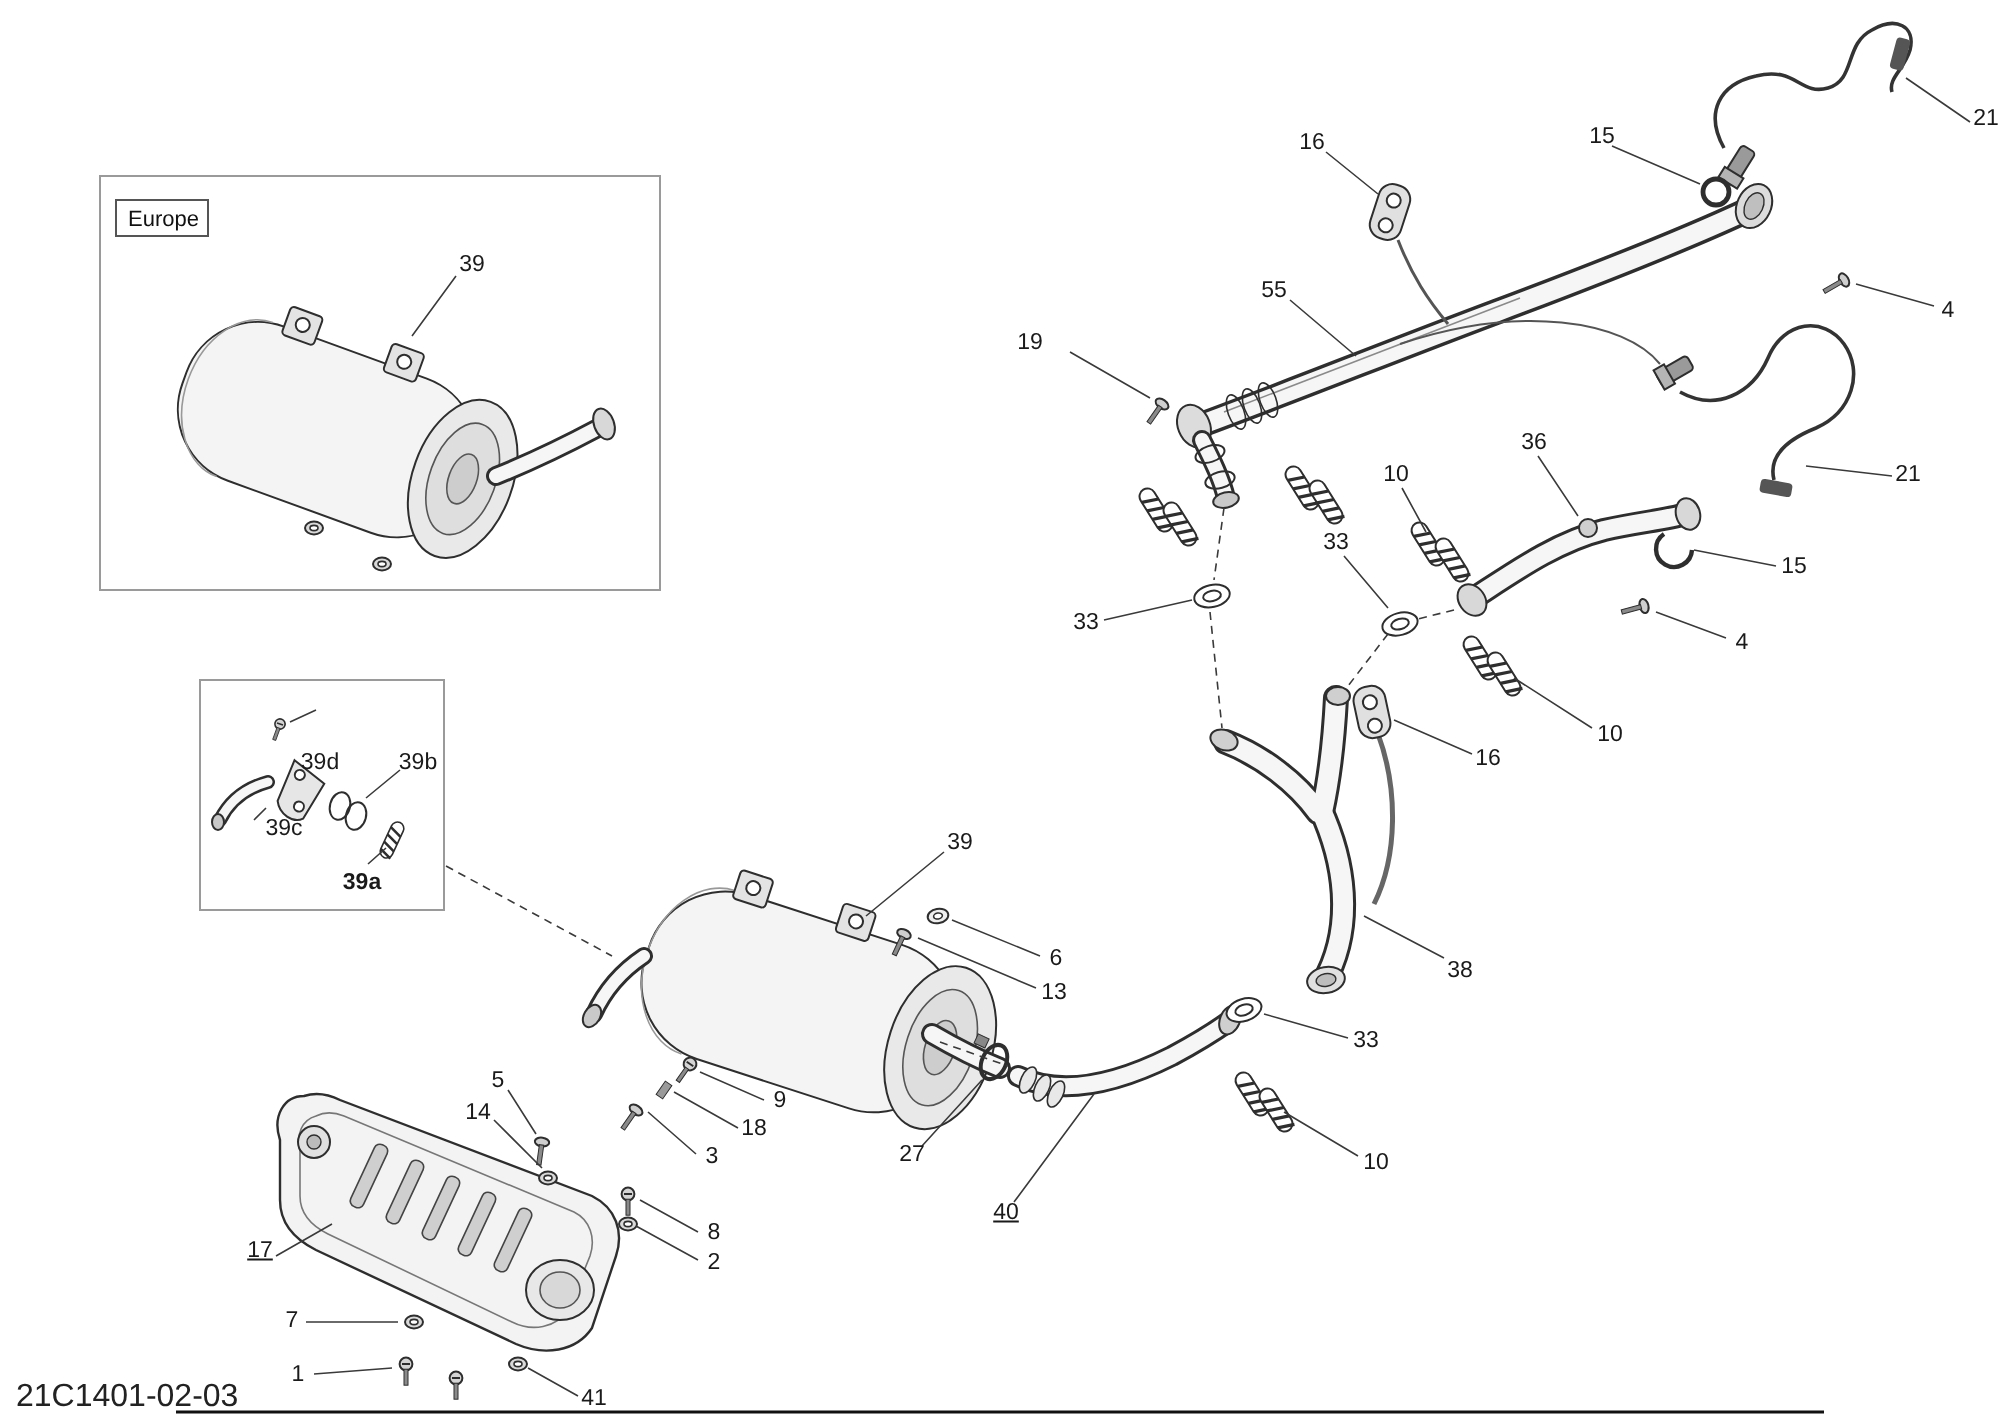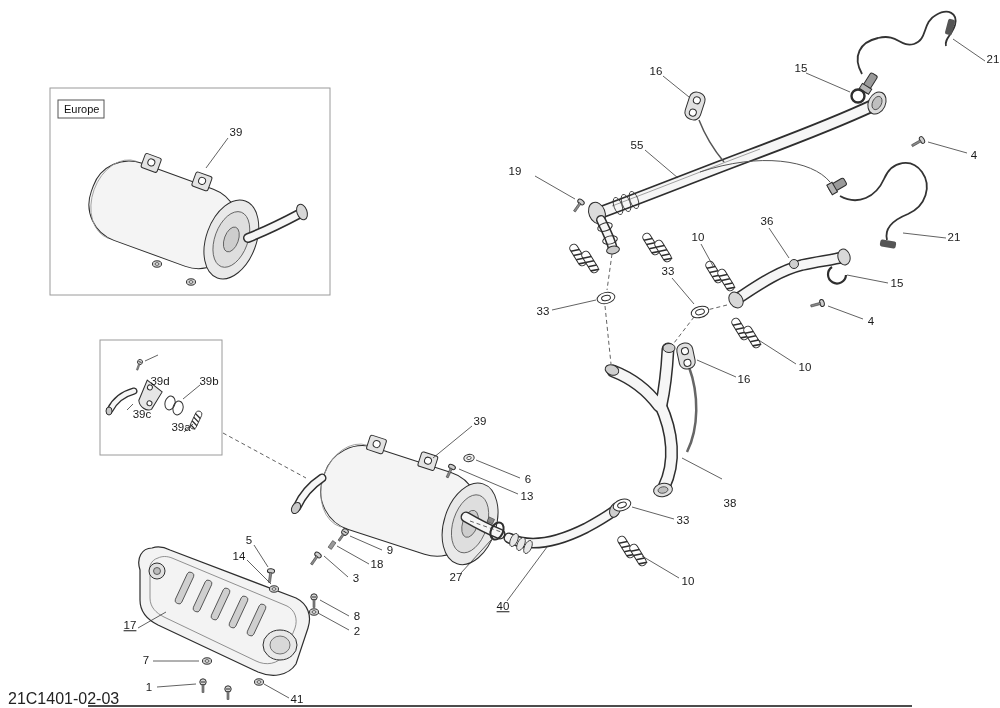--- a/index.html
+++ b/index.html
@@ -312,25 +312,25 @@
       <div class="callout" style="left: 668px; top: 272px;">33</div>
       <div class="callout" style="left: 897px; top: 284px;">15</div>
       <div class="callout" style="left: 543px; top: 312px;">33</div>
       <div class="callout" style="left: 871px; top: 322px;">4</div>
       <div class="callout" style="left: 805px; top: 368px;">10</div>
       <div class="callout" style="left: 744px; top: 380px;">16</div>
       <div class="callout" style="left: 236px; top: 133px;">39</div>
       <div class="callout" style="left: 160px; top: 350px; margin-top: 32px;">39d</div>
       <div class="callout" style="left: 209px; top: 382px;">39b</div>
       <div class="callout" style="left: 130px; top: 415px; margin-left: 12px;">39c</div>
-      <div class="callout" style="left: 181px; top: 428px;">39a</div>
+      <div class="callout" style="left: 181px; top: 442px; font-weight: bold;">39a</div>
       <div class="callout" style="left: 480px; top: 422px;">39</div>
       <div class="callout" style="left: 528px; top: 480px;">6</div>
       <div class="callout" style="left: 527px; top: 497px;">13</div>
-      <div class="callout" style="left: 730px; top: 504px;">38</div>
+      <div class="callout" style="left: 730px; top: 486px;">38</div>
       <div class="callout" style="left: 683px; top: 521px;">33</div>
       <div class="callout" style="left: 249px; top: 541px;">5</div>
       <div class="callout" style="left: 239px; top: 557px;">14</div>
       <div class="callout" style="left: 390px; top: 551px;">9</div>
       <div class="callout" style="left: 377px; top: 565px;">18</div>
       <div class="callout" style="left: 356px; top: 579px;">3</div>
       <div class="callout" style="left: 456px; top: 578px;">27</div>
       <div class="callout" style="left: 688px; top: 582px;">10</div>
       <div class="callout" style="left: 503px; top: 607px; text-decoration: underline;">40</div>
       <div class="callout" style="left: 357px; top: 617px;">8</div>

